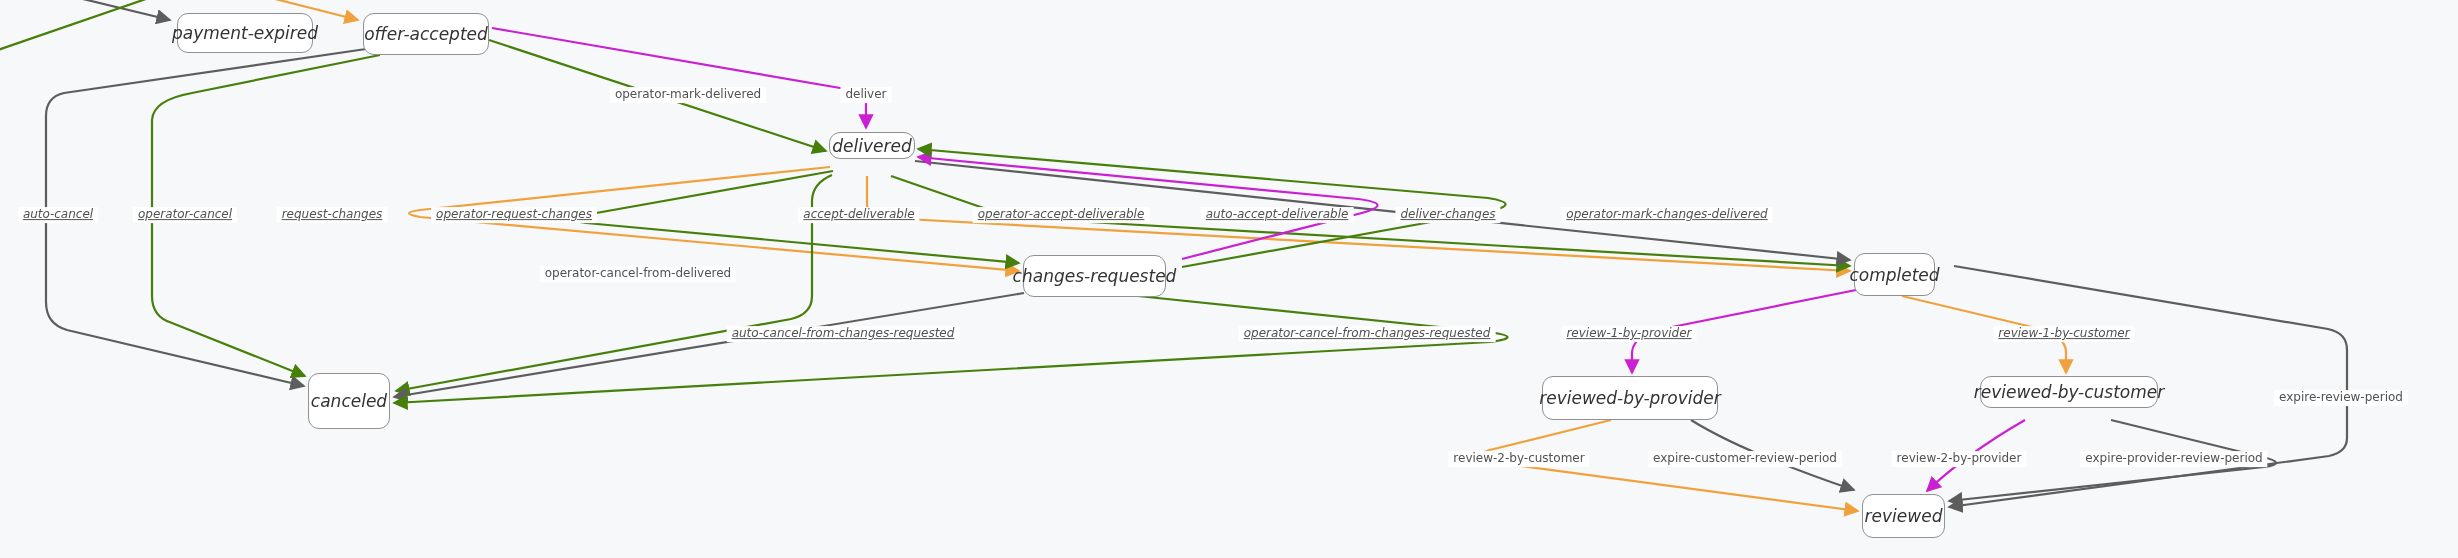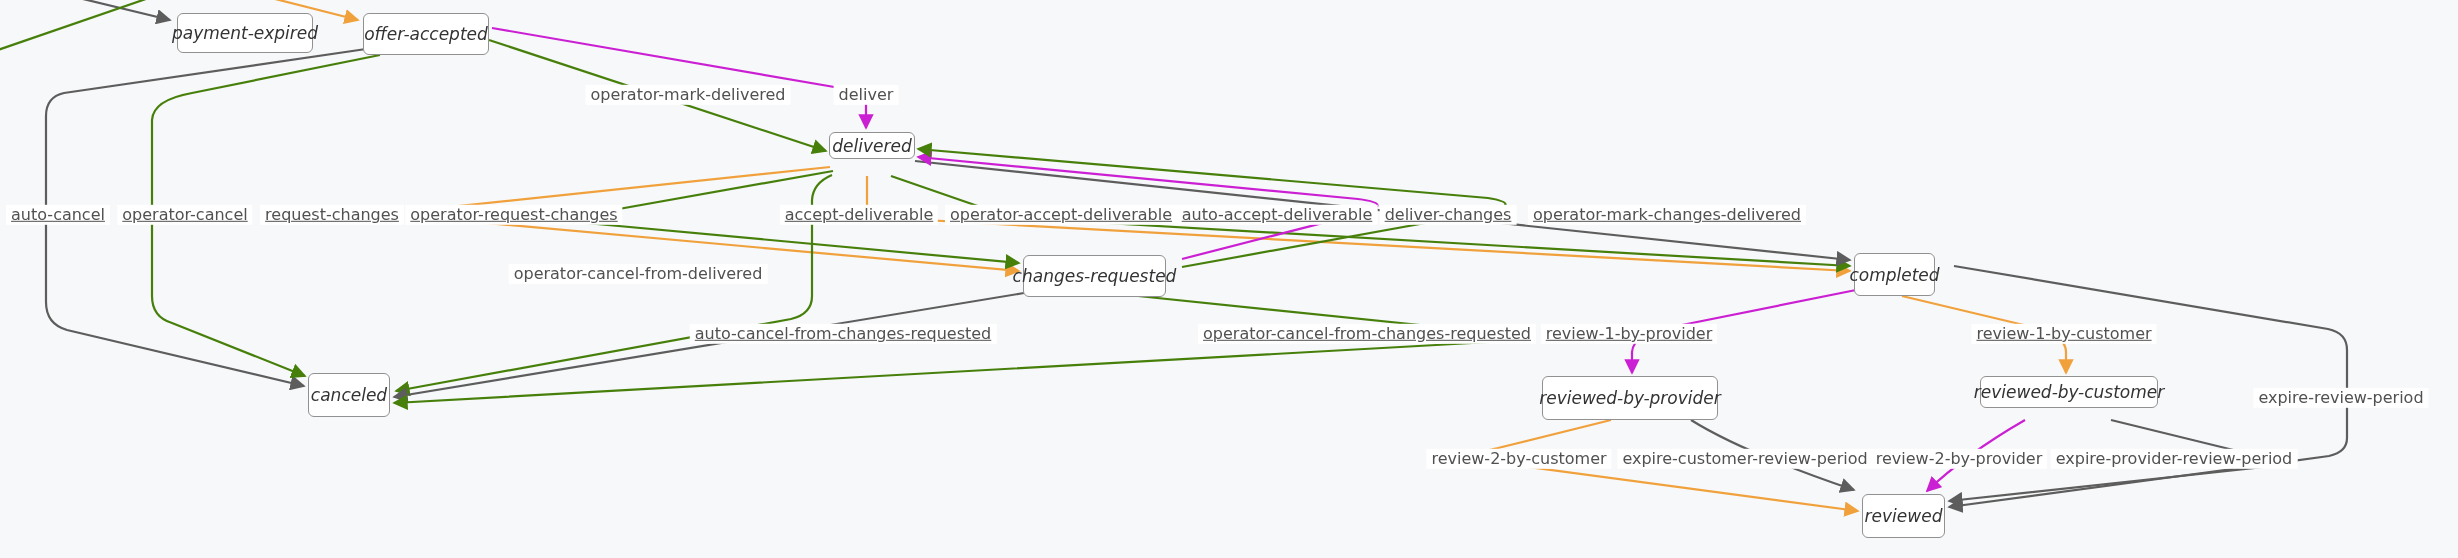--- a/index.html
+++ b/index.html
@@ -20,26 +20,26 @@
   .e-customer{stroke:var(--c-customer);}
   .e-provider{stroke:var(--c-provider);}
   .e-auto{stroke:var(--c-auto);}
   .mf-operator{fill:var(--c-operator);}
   .mf-customer{fill:var(--c-customer);}
   .mf-provider{fill:var(--c-provider);}
   .mf-auto{fill:var(--c-auto);}
   .elabel{
     position:absolute;transform:translate(-50%,-50%);
     background:#ffffff;padding:1px 5px;
-    font-size:16px;color:#515151;white-space:nowrap;line-height:1.15;
+    font-size:12px;color:#515151;white-space:nowrap;line-height:1.15;
   }
-  .u{text-decoration:underline;cursor:pointer;}
+  .u{text-decoration:underline;cursor:pointer;font-style:italic;}
   .node{
     position:absolute;box-sizing:border-box;
-    background:#ffffff;border:1.5px solid #919191;border-radius:6px;
+    background:#ffffff;border:1.5px solid #919191;border-radius:11px;
     display:flex;align-items:center;justify-content:center;
     font-style:italic;font-size:17px;color:#333333;
     box-shadow:0 0 0 0 rgba(0,0,0,0);cursor:pointer;white-space:nowrap;
     padding:0 10px;
   }
 </style>
 </head>
 <body>
 
 <div class="canvas" style="background: rgb(247, 248, 250);">
@@ -116,18 +116,18 @@
   <div class="elabel" style="left:1519px;top:459px">review-2-by-customer</div>
   <div class="elabel" style="left:1745px;top:459px">expire-customer-review-period</div>
   <div class="elabel" style="left:1959px;top:459px">review-2-by-provider</div>
   <div class="elabel" style="left:2174px;top:459px">expire-provider-review-period</div>
 
   <div class="node" style="left:177px;top:13px;width:136px;height:40px">payment-expired</div>
   <div class="node" style="left:363px;top:13px;width:126px;height:42px">offer-accepted</div>
   <div class="node" style="left:829px;top:132px;width:86px;height:27px">delivered</div>
   <div class="node" style="left:1023px;top:255px;width:143px;height:42px">changes-requested</div>
   <div class="node" style="left:1854px;top:253px;width:81px;height:43px">completed</div>
-  <div class="node" style="left:308px;top:373px;width:82px;height:44px">canceled</div>
+  <div class="node" style="left:308px;top:373px;width:82px;height:56px">canceled</div>
   <div class="node" style="left:1542px;top:376px;width:176px;height:44px">reviewed-by-provider</div>
   <div class="node" style="left:1980px;top:376px;width:178px;height:32px">reviewed-by-customer</div>
   <div class="node" style="left:1862px;top:494px;width:83px;height:44px">reviewed</div>
 
 </div>
 
 </body></html>

